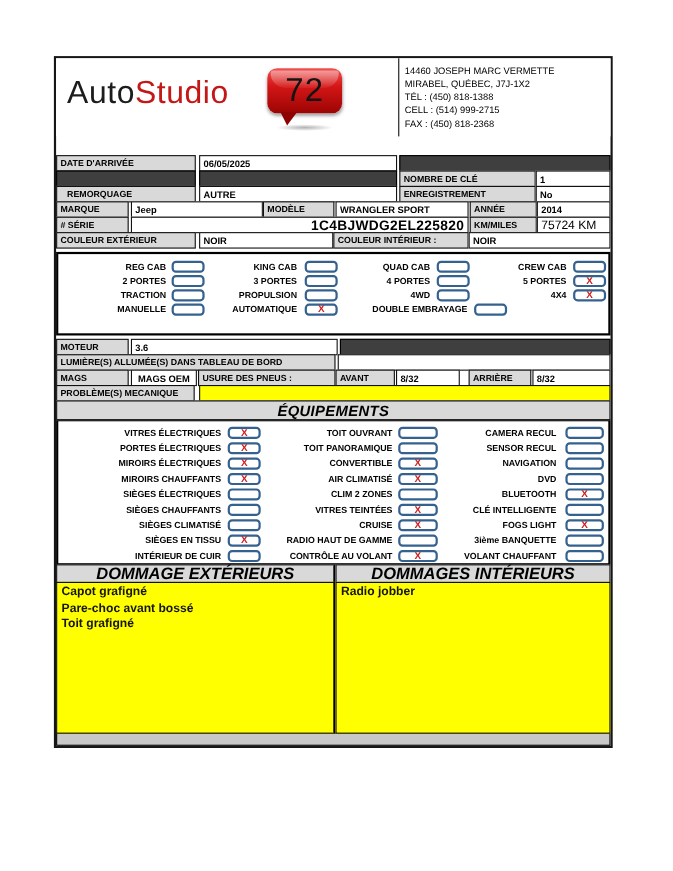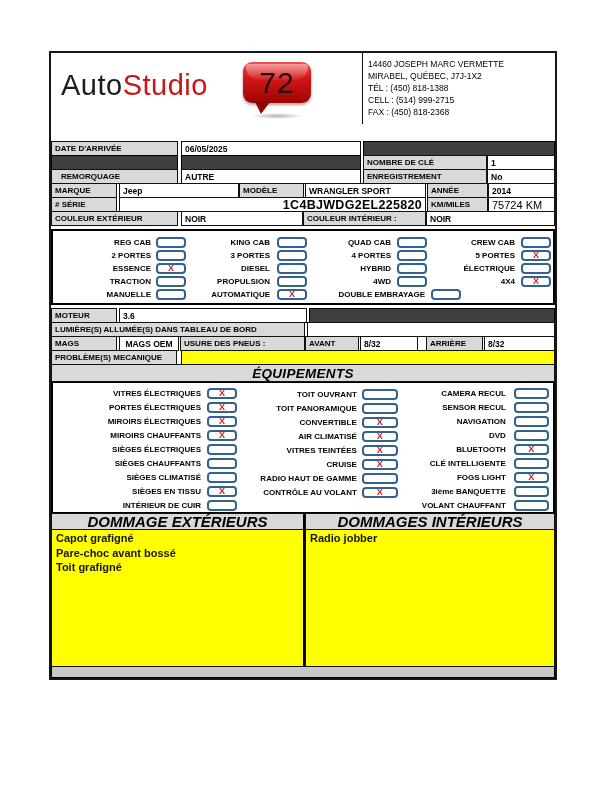--- a/index.html
+++ b/index.html
@@ -178,30 +178,20 @@
         <span class="cblabel dt1">2 PORTES</span>
         <span class="cb"></span>
         <span class="cblabel dt2">3 PORTES</span>
         <span class="cb"></span>
         <span class="cblabel dt3">4 PORTES</span>
         <span class="cb"></span>
         <span class="cblabel dt4">5 PORTES</span>
         <span class="cb checked"></span>
       </div>
       <div class="dt-row">
-        <span class="cblabel dt1">ESSENCE</span>
-        <span class="cb checked"></span>
-        <span class="cblabel dt2">DIESEL</span>
-        <span class="cb"></span>
-        <span class="cblabel dt3">HYBRID</span>
-        <span class="cb"></span>
-        <span class="cblabel dt4">ÉLECTRIQUE</span>
-        <span class="cb"></span>
-      </div>
-      <div class="dt-row">
         <span class="cblabel dt1">TRACTION</span>
         <span class="cb"></span>
         <span class="cblabel dt2">PROPULSION</span>
         <span class="cb"></span>
         <span class="cblabel dt3">4WD</span>
         <span class="cb"></span>
         <span class="cblabel dt4">4X4</span>
         <span class="cb checked"></span>
       </div>
       <div class="dt-row">
@@ -301,20 +291,24 @@
           <span class="cblabel eql2">TOIT PANORAMIQUE</span>
           <span class="cb cb-eq2"></span>
         </div>
         <div class="eq-row">
           <span class="cblabel eql2">CONVERTIBLE</span>
           <span class="cb cb-eq2 checked"></span>
         </div>
         <div class="eq-row">
           <span class="cblabel eql2">AIR CLIMATISÉ</span>
           <span class="cb cb-eq2 checked"></span>
+        </div>
+        <div class="eq-row">
+          <span class="cblabel eql2">CLIM 2 ZONES</span>
+          <span class="cb cb-eq2"></span>
         </div>
         <div class="eq-row">
           <span class="cblabel eql2">VITRES TEINTÉES</span>
           <span class="cb cb-eq2 checked"></span>
         </div>
         <div class="eq-row">
           <span class="cblabel eql2">CRUISE</span>
           <span class="cb cb-eq2 checked"></span>
         </div>
         <div class="eq-row">

